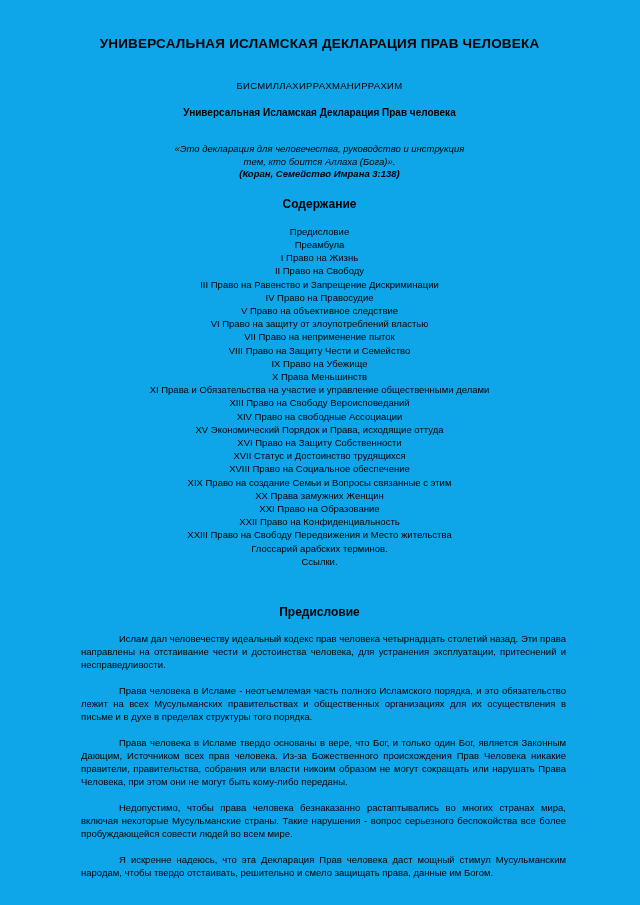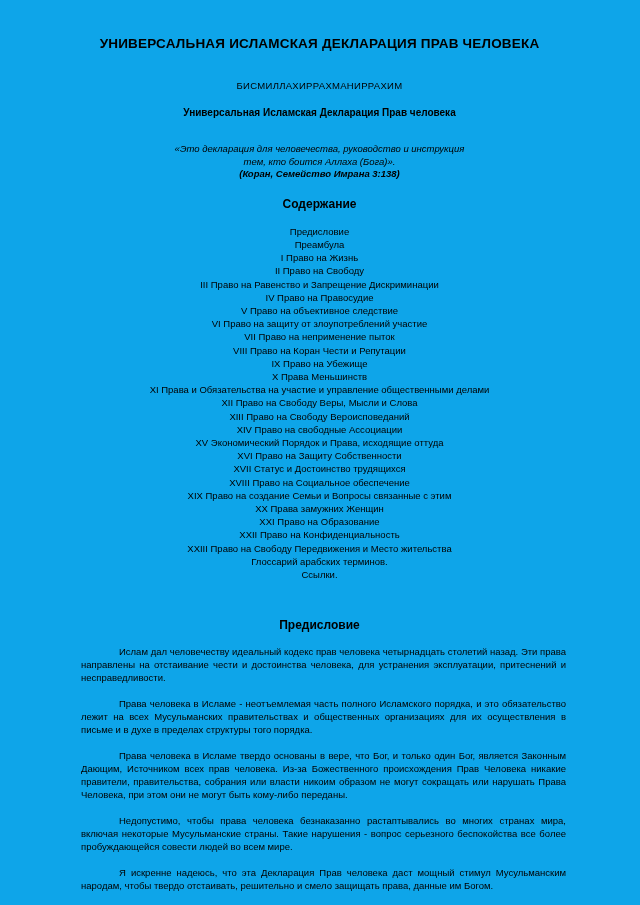--- a/index.html
+++ b/index.html
@@ -105,27 +105,26 @@
   <p class="section-heading">Содержание</p>
 
   <div class="toc">
       <p>Предисловие</p>
       <p>Преамбула</p>
       <p>I Право на Жизнь</p>
       <p>II Право на Свободу</p>
       <p>III Право на Равенство и Запрещение Дискриминации</p>
       <p>IV Право на Правосудие</p>
       <p>V Право на объективное следствие</p>
-      <p>VI Право на защиту от злоупотреблений участие</p>
+      <p>VI Право на защиту от злоупотреблений властью</p>
       <p>VII Право на неприменение пыток</p>
-      <p>VIII Право на Коран Чести и Репутации</p>
+      <p>VIII Право на Защиту Чести и Семейство</p>
       <p>IX Право на Убежище</p>
       <p>X Права Меньшинств</p>
       <p>XI Права и Обязательства на участие и управление общественными делами</p>
-      <p>XII Право на Свободу Веры, Мысли и Слова</p>
       <p>XIII Право на Свободу Вероисповеданий</p>
       <p>XIV Право на свободные Ассоциации</p>
       <p>XV Экономический Порядок и Права, исходящие оттуда</p>
       <p>XVI Право на Защиту Собственности</p>
       <p>XVII Статус и Достоинство трудящихся</p>
       <p>XVIII Право на Социальное обеспечение</p>
       <p>XIX Право на создание Семьи и Вопросы связанные с этим</p>
       <p>XX Права замужних Женщин</p>
       <p>XXI Право на Образование</p>
       <p>XXII Право на Конфиденциальность</p>

